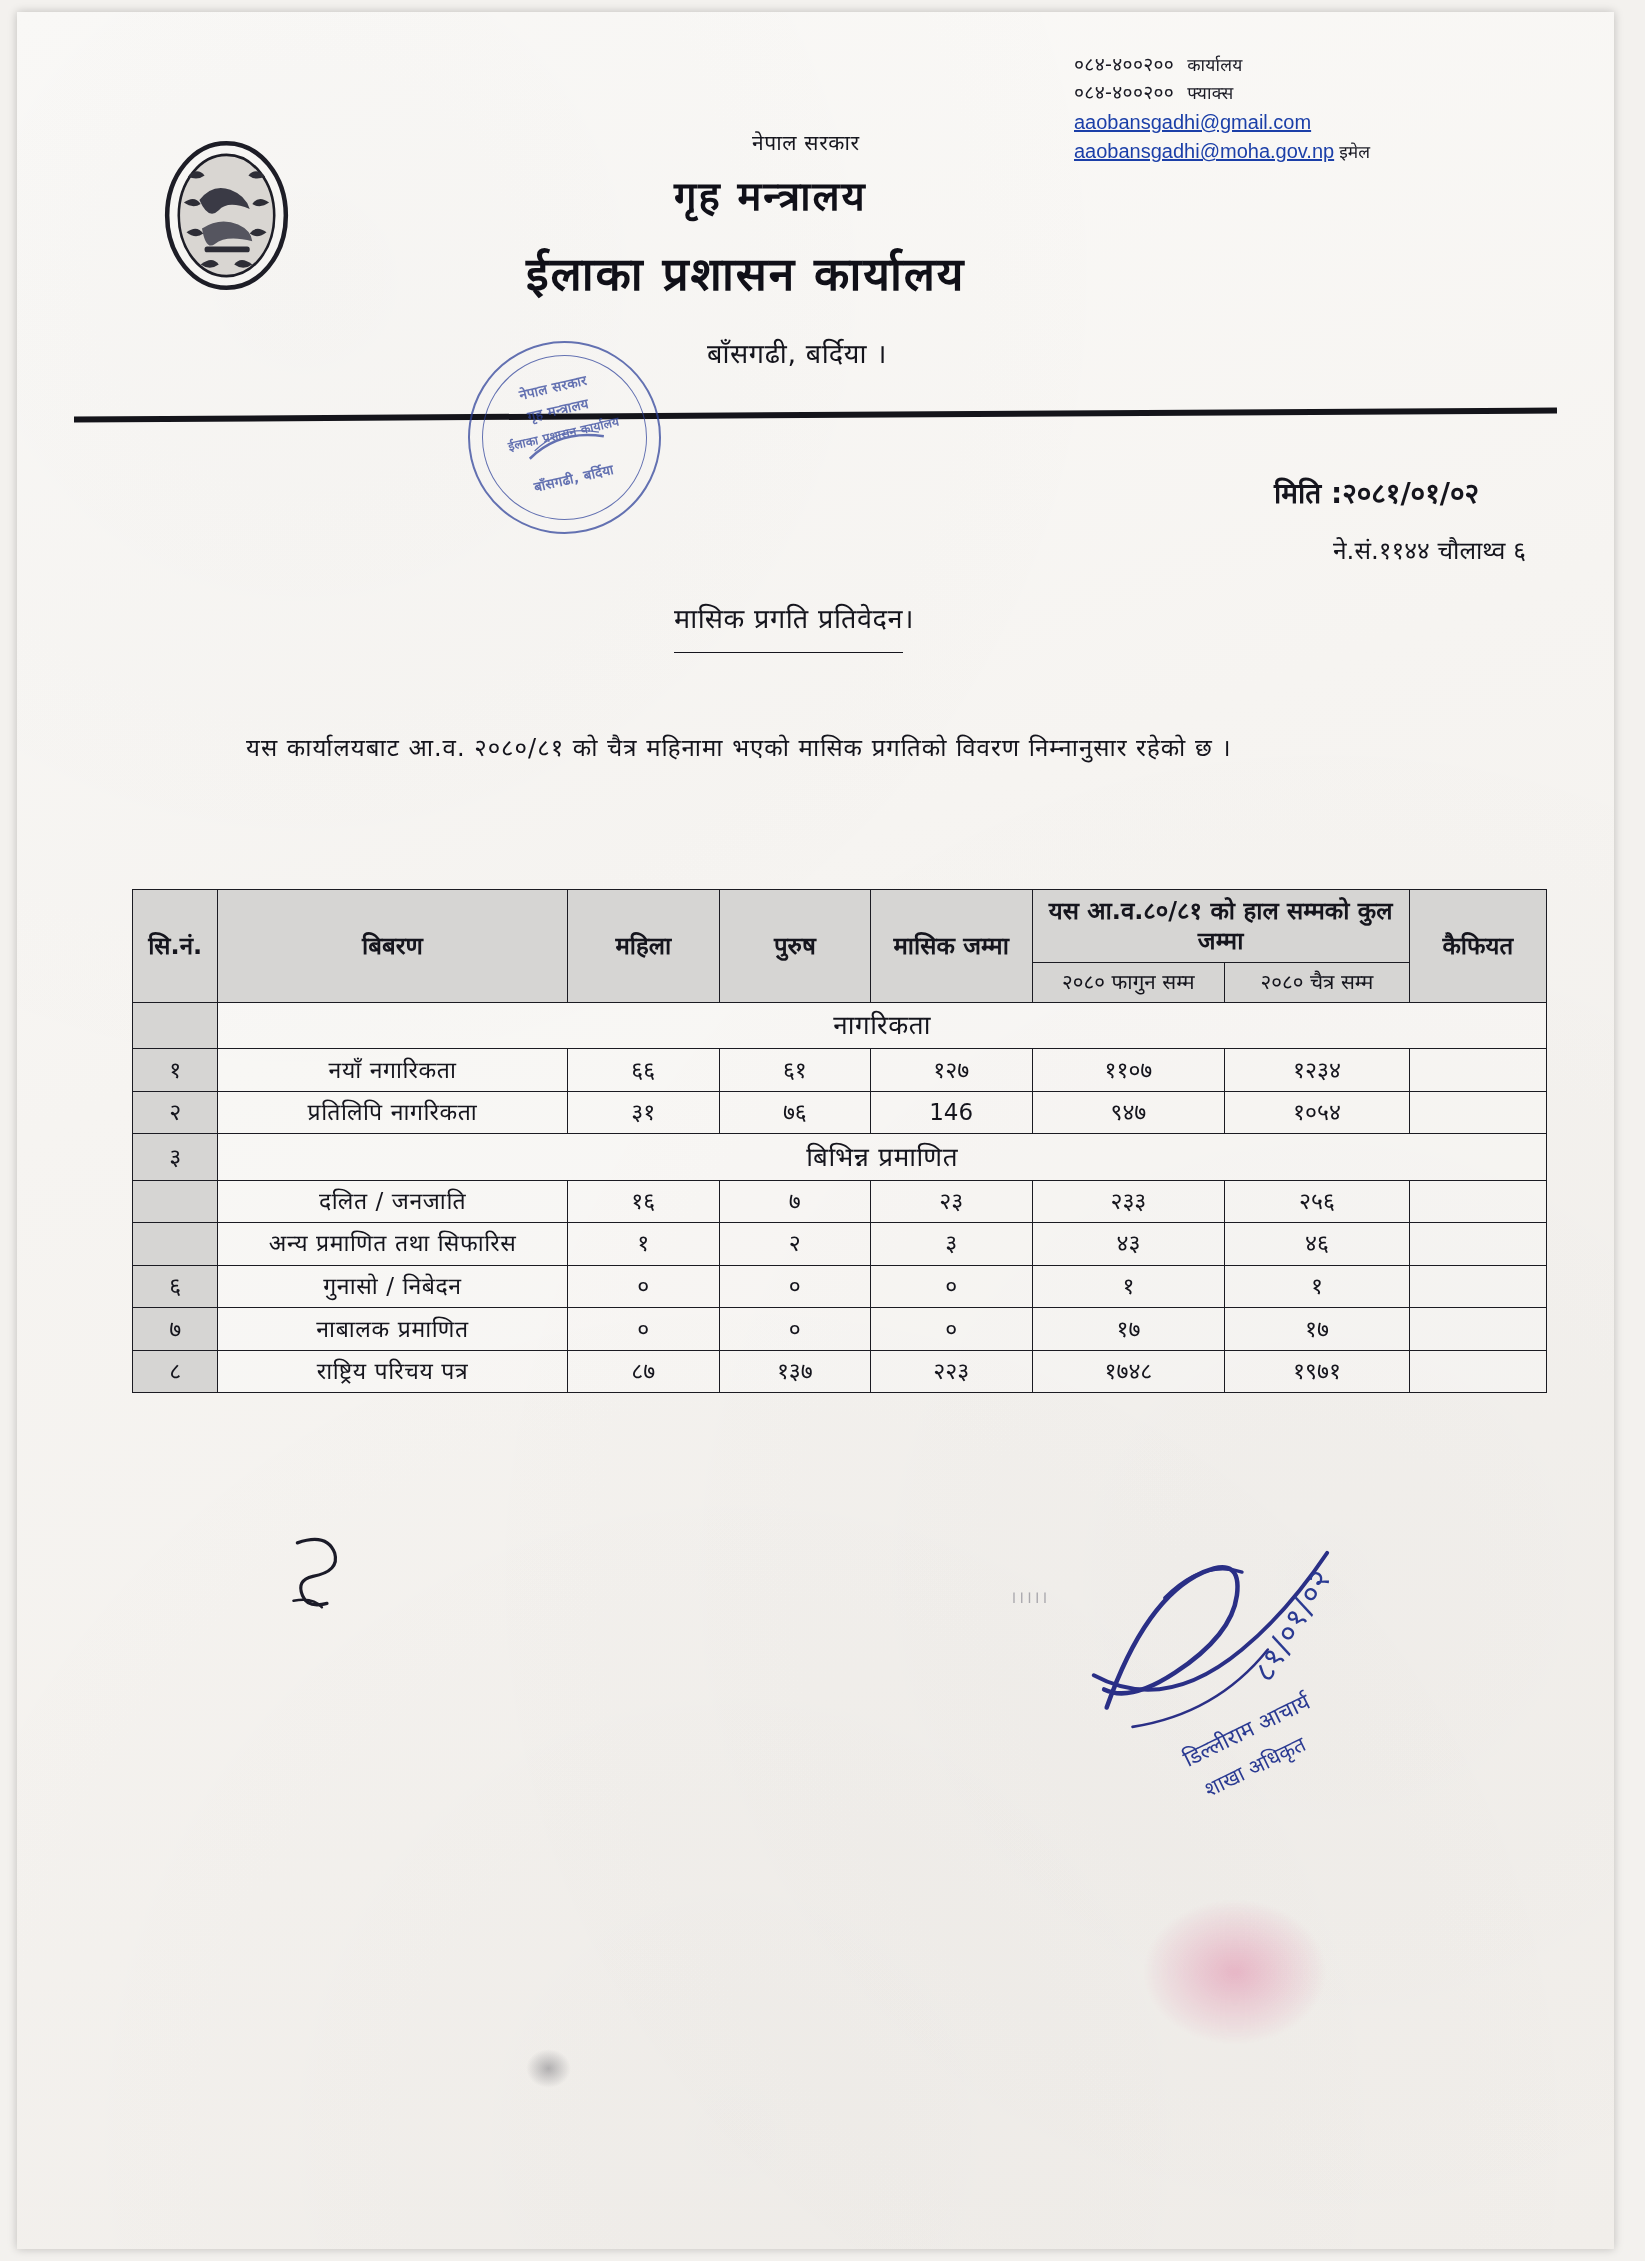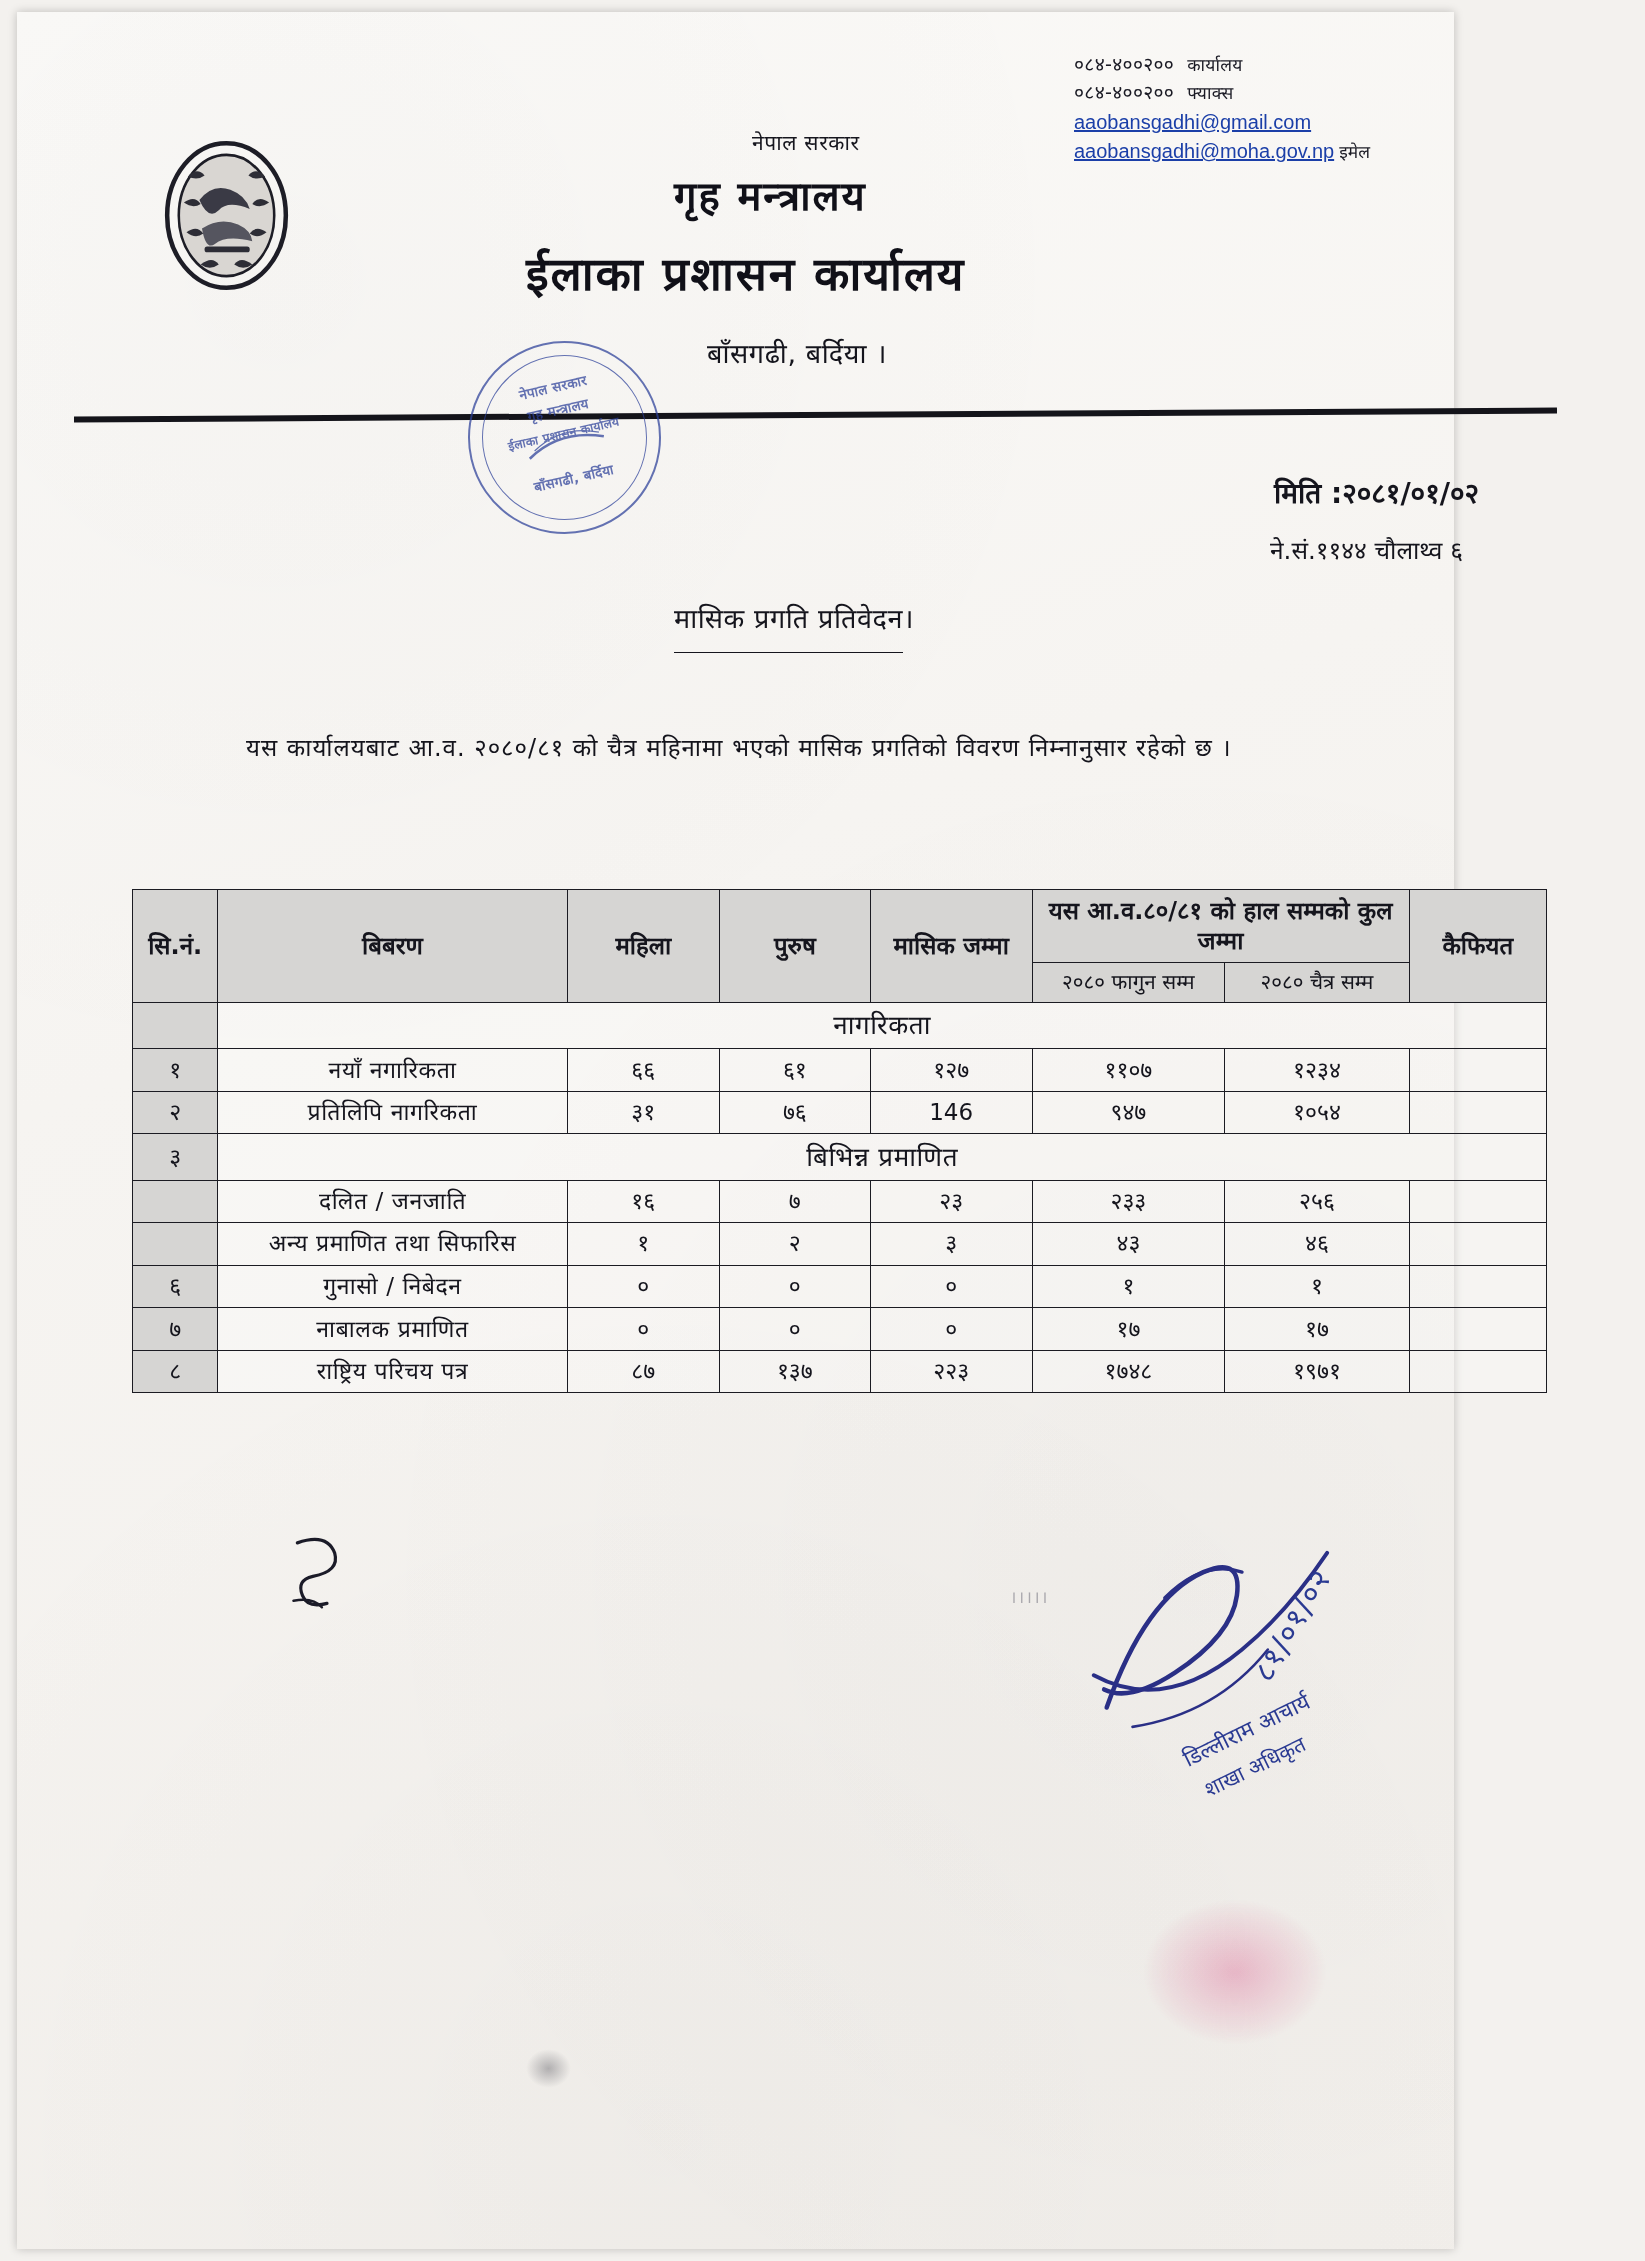--- a/index.html
+++ b/index.html
@@ -15,21 +15,21 @@
     width: 1645px;
     height: 2261px;
     background: #f3f1ee;
     overflow: hidden;
   }
   
   .sheet {
     position: absolute;
     left: 17px;
     top: 11.6px;
-    width: 1437px;
+    width: 1597px;
     height: 2237px;
     background: linear-gradient(160deg, #fbfaf8 0%, #f6f4f1 40%, #f2efeb 100%);
     box-shadow: 0 0 9px rgba(0,0,0,0.22);
   }
   .scan-noise {
     position: absolute;
     inset: 0;
     pointer-events: none;
     background:
       radial-gradient(circle at 18% 12%, rgba(0,0,0,0.015), transparent 38%),
@@ -158,21 +158,21 @@
     position: absolute;
     left: 1257px;
     top: 461px;
     font-size: 28px;
     font-weight: bold;
     color: #15151d;
     white-space: nowrap;
   }
   .ref-line {
     position: absolute;
-    left: 1253px;
+    left: 1316px;
     top: 521px;
     font-size: 24.5px;
     color: #15151d;
     white-space: nowrap;
   }
 
   .subject {
     position: absolute;
     left: 657px;
     top: 587px;

